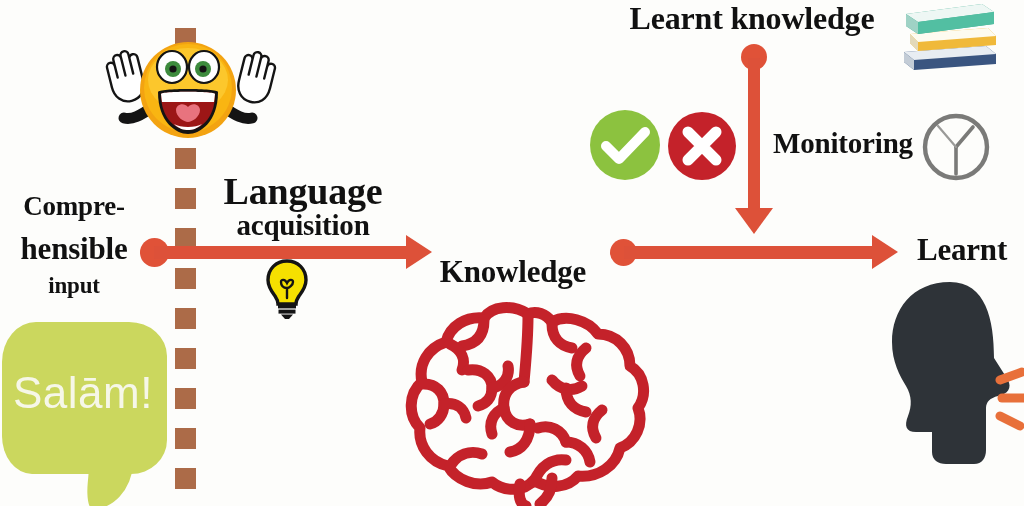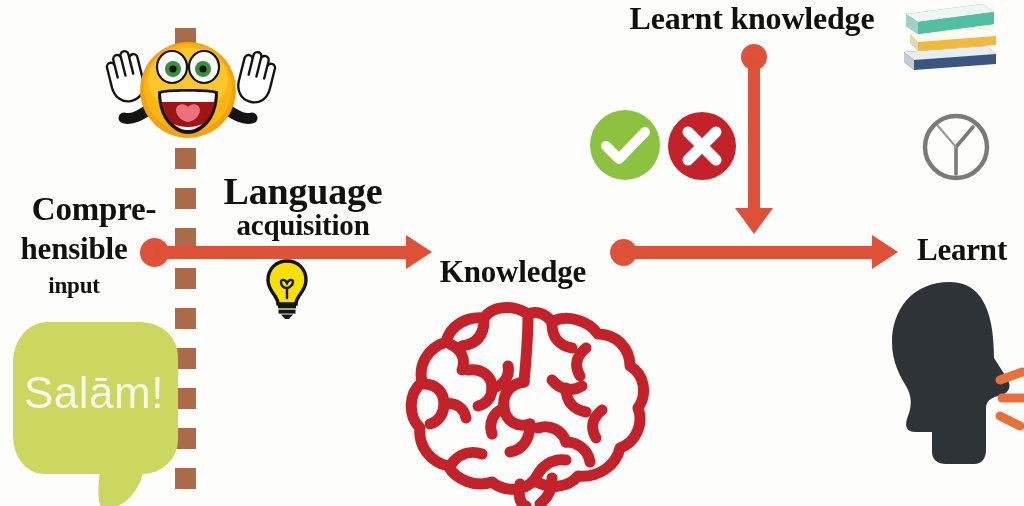--- a/index.html
+++ b/index.html
@@ -75,21 +75,20 @@
     border-top: 26px solid #dd5139;
   }
 
   
   #speech-bubble {
     position: absolute;
     left: 2px;
     top: 322px;
     width: 168px;
     height: 156px;
-    margin-left: 11px;
   }
   #speech-bubble .body {
     position: absolute;
     left: 0; top: 0;
     width: 165px;
     height: 152px;
     background: #cbd75e;
     border-radius: 34px 38px 36px 30px / 40px 34px 34px 38px;
   }
   #speech-bubble .tail {
@@ -194,21 +193,21 @@
       <path d="M65 54 C65 51 119 51 119 54 C119 80 103 90 92 90 C81 90 65 80 65 54 Z" fill="#9c1616"></path>
 
       <path d="M65 54 C65 51 119 51 119 54 L118 62 L66 62 Z" fill="#ffffff"></path>
 
       <path d="M80 70 C80 64 88 62 92 67 C96 62 104 64 104 70 C104 77 96 82 92 82 C88 82 80 77 80 70 Z" fill="#e8737e"></path>
 
       <path d="M78 84 C84 88 100 88 106 84 C101 89 96 90 92 90 C88 90 83 89 78 84 Z" fill="#ffffff"></path>
     </svg>
   </div>
 
-  <div class="lbl lbl-left" style="left:0px; top:193px; width:148px; font-size:33px;padding-left:20px;">Compre-</div>
+  <div class="lbl lbl-left" style="left:0px; top:193px; width:148px; font-size:27px;">Compre-</div>
   <div class="lbl lbl-left" style="left:0px; top:233px; width:148px; font-size:31px;">hensible</div>
   <div class="lbl lbl-left" style="left:0px; top:274px; width:148px; font-size:23px;">input</div>
 
   <div id="speech-bubble">
     <div class="tail"></div>
     <div class="body"></div>
     <div class="bubble-text">Salām!</div>
   </div>
 
   <div class="dot" style="left:140px; top:238px; width:29px; height:29px;"></div>
@@ -307,20 +306,21 @@
   <div id="cross-circle">
     <svg viewBox="0 0 68 68" width="68" height="68">
       <path d="M20 20 L48 48 M48 20 L20 48" stroke="#ffffff" stroke-width="11" fill="none" stroke-linecap="round"></path>
     </svg>
   </div>
 
   <div class="dot" style="left:741px; top:44px; width:26px; height:26px;"></div>
   <div class="bar" style="left:748px; top:58px; width:12px; height:152px;"></div>
   <div class="arrowhead-down" style="left:735px; top:208px;"></div>
 
+  <div class="lbl" style="left:766px; top:129px; width:154px; font-size:29px;">Monitoring</div>
 
   <div id="clock-icon">
     <svg viewBox="0 0 70 70" width="70" height="70">
       <circle cx="35" cy="35" r="31" fill="none" stroke="#7a7a78" stroke-width="4.4"></circle>
       <path d="M35 35 L35 62" stroke="#7a7a78" stroke-width="3.6" stroke-linecap="round"></path>
       <path d="M35 35 L52 15" stroke="#7a7a78" stroke-width="3.6" stroke-linecap="round"></path>
       <path d="M35 35 L17 14" stroke="#9a9a98" stroke-width="2.2" stroke-linecap="round"></path>
     </svg>
   </div>
 

